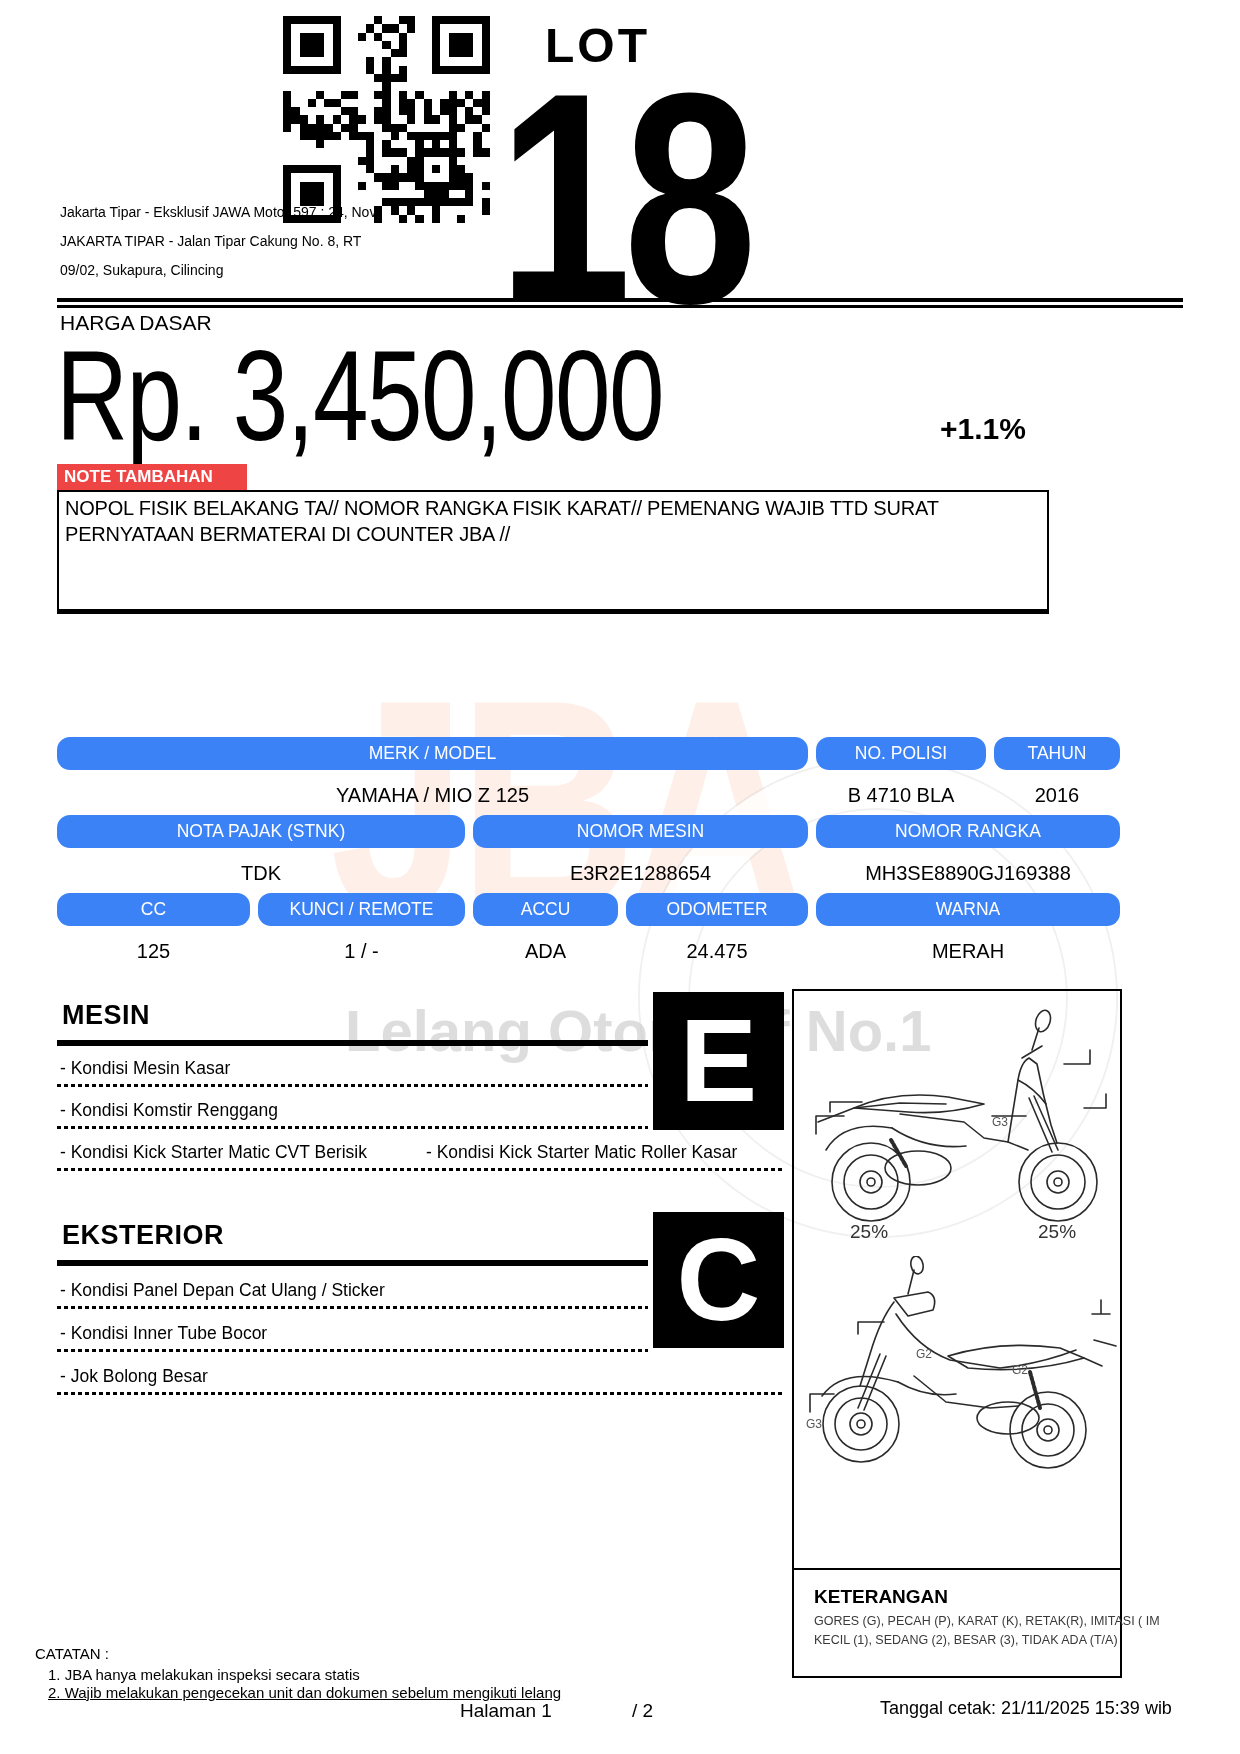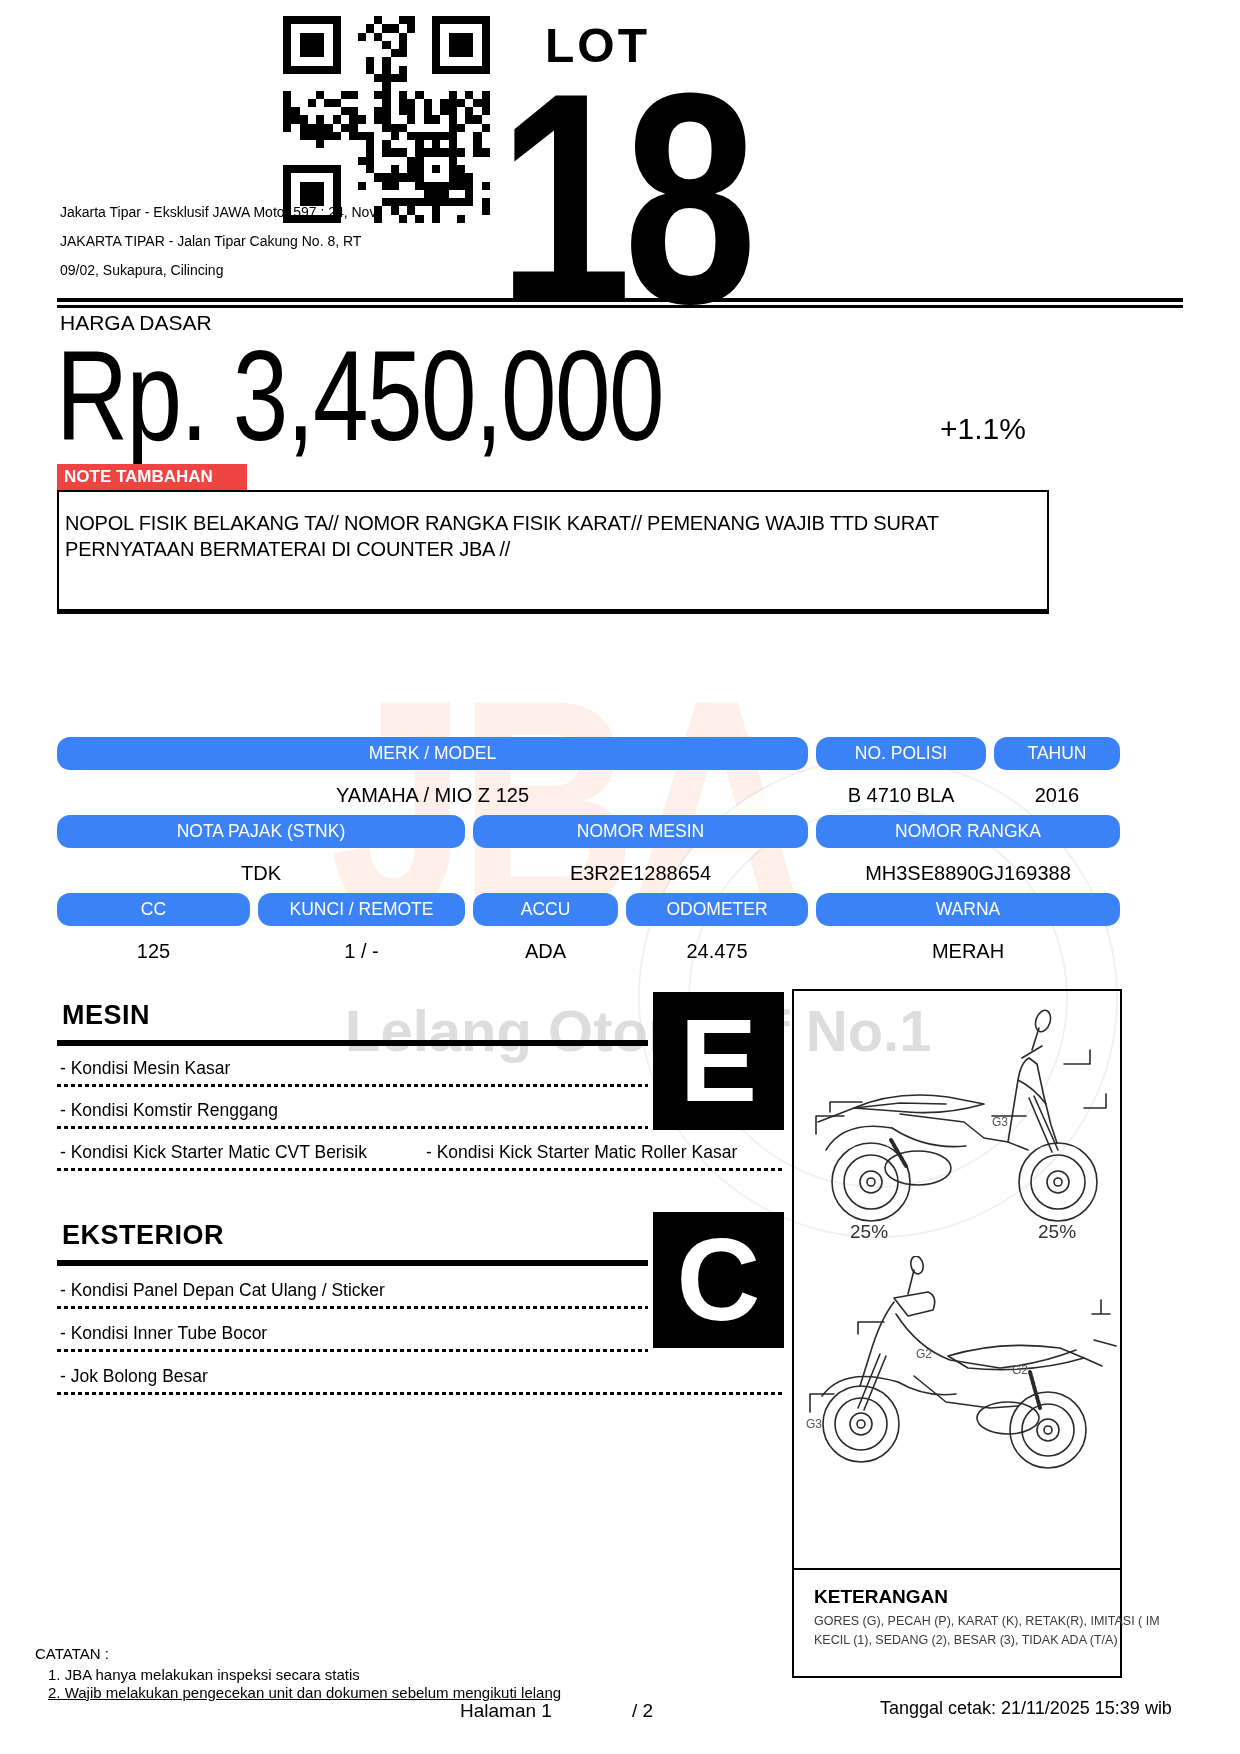--- a/index.html
+++ b/index.html
@@ -19,27 +19,27 @@
   .lot-label{position:absolute;left:545px;top:18px;font-size:48px;font-weight:bold;letter-spacing:3px;}
   .lot-number{position:absolute;left:498px;top:48px;width:300px;font-size:300px;font-weight:bold;
               line-height:1;letter-spacing:-10px;transform:scaleX(0.8);transform-origin:left top;
               text-align:left;}
   .addr{position:absolute;left:60px;top:198px;font-size:14px;line-height:29px;}
   .double-rule{position:absolute;left:57px;top:298px;width:1126px;height:3px;
                border-top:4px solid #000;border-bottom:3px solid #000;}
   .harga-label{position:absolute;left:60px;top:311px;font-size:21px;}
   .price{position:absolute;left:56px;top:332px;font-size:128px;line-height:1;letter-spacing:-2px;
          transform:scaleX(0.78);transform-origin:left top;white-space:nowrap;}
-  .pct{position:absolute;left:940px;top:412px;font-size:30px;font-weight:normal;}
+  .pct{position:absolute;left:940px;top:412px;font-size:30px;font-weight:bold;}
   
   .note-label{position:absolute;left:57px;top:464px;width:190px;height:26px;line-height:26px;
               background:#ef4444;color:#fff;font-weight:bold;font-size:17px;padding-left:7px;
               box-sizing:border-box;}
   .note-box{position:absolute;left:57px;top:490px;width:992px;height:124px;border:2px solid #000;
-            border-bottom-width:5px;box-sizing:border-box;padding:18px 6px;font-size:20px;
+            border-bottom-width:5px;box-sizing:border-box;padding:3px 6px;font-size:20px;
             line-height:1.3;letter-spacing:-0.2px;}
   
   .th{position:absolute;height:33px;line-height:33px;background:#3b82f6;color:#fff;font-weight:normal;
       font-size:17.5px;text-align:center;border-radius:13px;}
   .td{position:absolute;height:40px;line-height:40px;font-size:20px;text-align:center;}
   
   .sec-title{position:absolute;font-size:27px;font-weight:bold;letter-spacing:0.5px;}
   .sec-rule{position:absolute;height:6px;background:#000;}
   .cond{position:absolute;font-size:17.5px;white-space:nowrap;}
   .dotline{position:absolute;height:3px;

